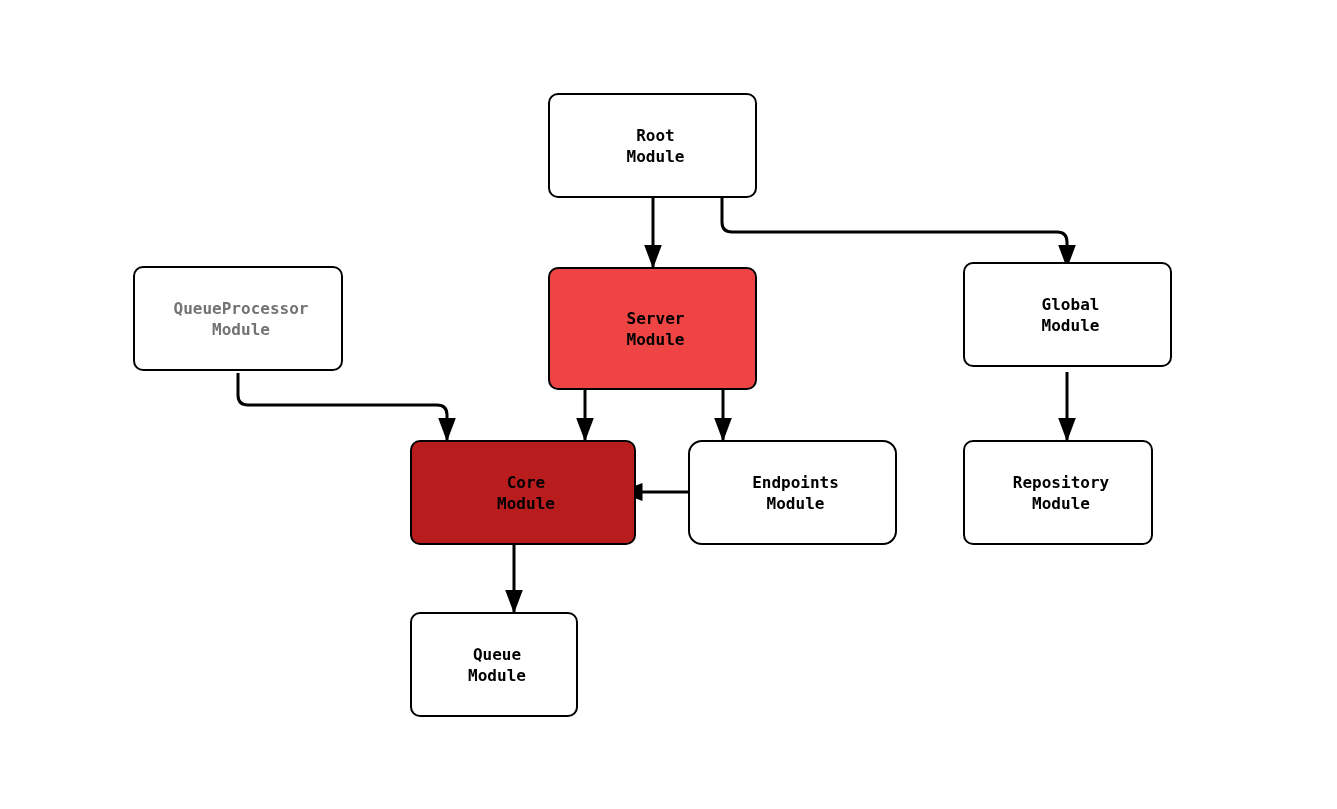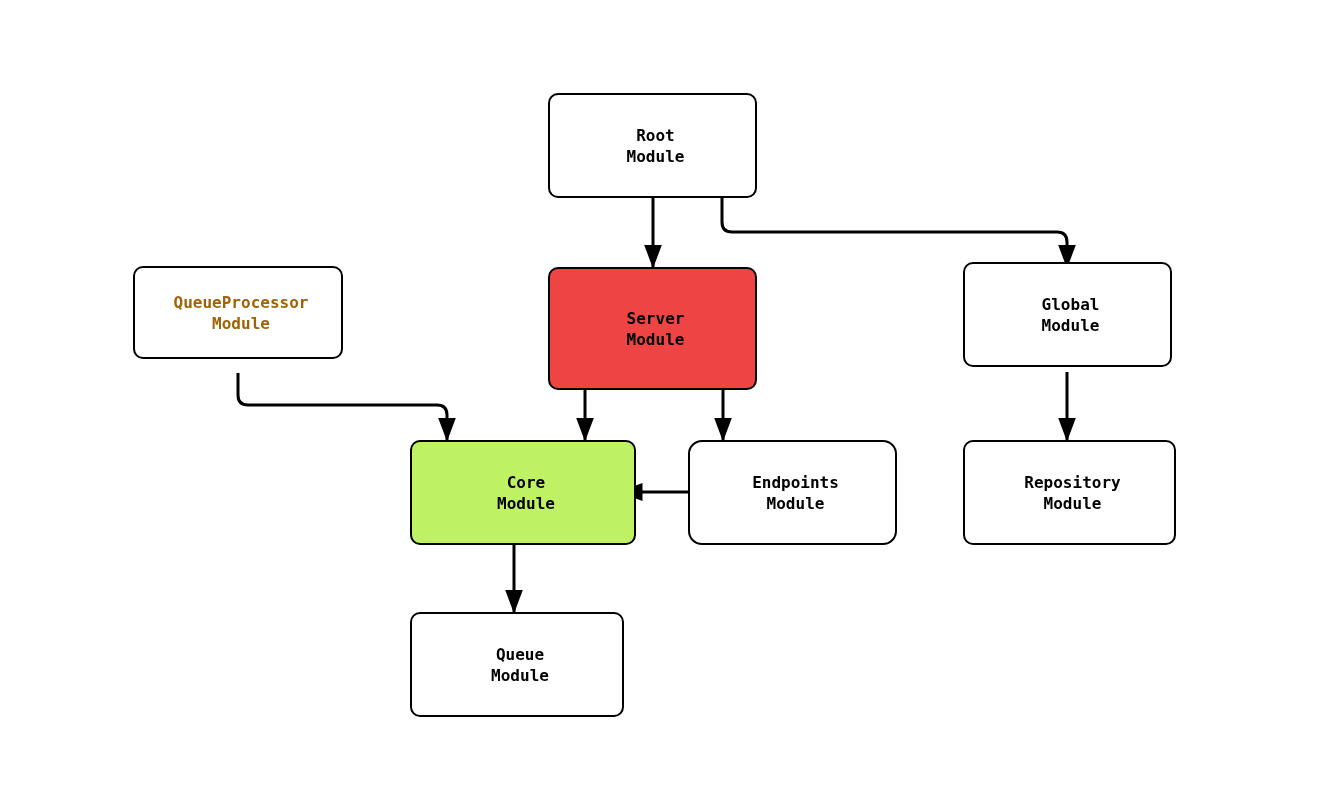--- a/index.html
+++ b/index.html
@@ -57,28 +57,28 @@
       <path d="M238,373 L238,395 Q238,405 248,405 L437,405 Q447,405 447,415 L447,440" fill="none" stroke="#000000" stroke-width="3" marker-end="url(#arrowhead)"></path>
       <path d="M585,372 L585,440" fill="none" stroke="#000000" stroke-width="3" marker-end="url(#arrowhead)"></path>
       <path d="M723,372 L723,440" fill="none" stroke="#000000" stroke-width="3" marker-end="url(#arrowhead)"></path>
       <path d="M688,492 L620,492" fill="none" stroke="#000000" stroke-width="3" marker-end="url(#arrowhead)"></path>
       <path d="M1067,372 L1067,440" fill="none" stroke="#000000" stroke-width="3" marker-end="url(#arrowhead)"></path>
       <path d="M514,545 L514,612" fill="none" stroke="#000000" stroke-width="3" marker-end="url(#arrowhead)"></path>
     </svg>
   <div id="node-layer">
       <div class="node" style="left: 548px; top: 93px; width: 209px; height: 105px; border-color: rgb(0, 0, 0); background: rgb(255, 255, 255); color: rgb(0, 0, 0);">Root
 Module</div>
-      <div class="node" style="left: 133px; top: 266px; width: 210px; height: 93px; border-color: rgb(0, 0, 0); background: rgb(255, 255, 255); color: #a16207;">QueueProcessor
+      <div class="node" style="left: 133px; top: 266px; width: 210px; height: 105px; border-color: rgb(0, 0, 0); background: rgb(255, 255, 255); color: #737373;">QueueProcessor
 Module</div>
       <div class="node" style="left: 548px; top: 267px; width: 209px; height: 123px; border-color: rgb(0, 0, 0); background: #ef4444; color: rgb(0, 0, 0);">Server
 Module</div>
       <div class="node" style="left: 963px; top: 262px; width: 209px; height: 105px; border-color: rgb(0, 0, 0); background: rgb(255, 255, 255); color: rgb(0, 0, 0);">Global
 Module</div>
-      <div class="node" style="left: 410px; top: 440px; width: 226px; height: 105px; border-color: rgb(0, 0, 0); background: #bef264; color: rgb(0, 0, 0);">Core
+      <div class="node" style="left: 410px; top: 440px; width: 226px; height: 105px; border-color: rgb(0, 0, 0); background: #b91c1c; color: rgb(0, 0, 0);">Core
 Module</div>
       <div class="node" style="left: 688px; top: 440px; width: 209px; height: 105px; border-color: rgb(0, 0, 0); background: rgb(255, 255, 255); color: rgb(0, 0, 0); border-radius: 14px;">Endpoints
 Module</div>
-      <div class="node" style="left: 963px; top: 440px; width: 213px; height: 105px; border-color: rgb(0, 0, 0); background: rgb(255, 255, 255); color: rgb(0, 0, 0);">Repository
+      <div class="node" style="left: 963px; top: 440px; width: 190px; height: 105px; border-color: rgb(0, 0, 0); background: rgb(255, 255, 255); color: rgb(0, 0, 0);">Repository
 Module</div>
-      <div class="node" style="left: 410px; top: 612px; width: 214px; height: 105px; border-color: rgb(0, 0, 0); background: rgb(255, 255, 255); color: rgb(0, 0, 0);">Queue
+      <div class="node" style="left: 410px; top: 612px; width: 168px; height: 105px; border-color: rgb(0, 0, 0); background: rgb(255, 255, 255); color: rgb(0, 0, 0);">Queue
 Module</div>
     </div>
 </div>
 
 </body></html>

